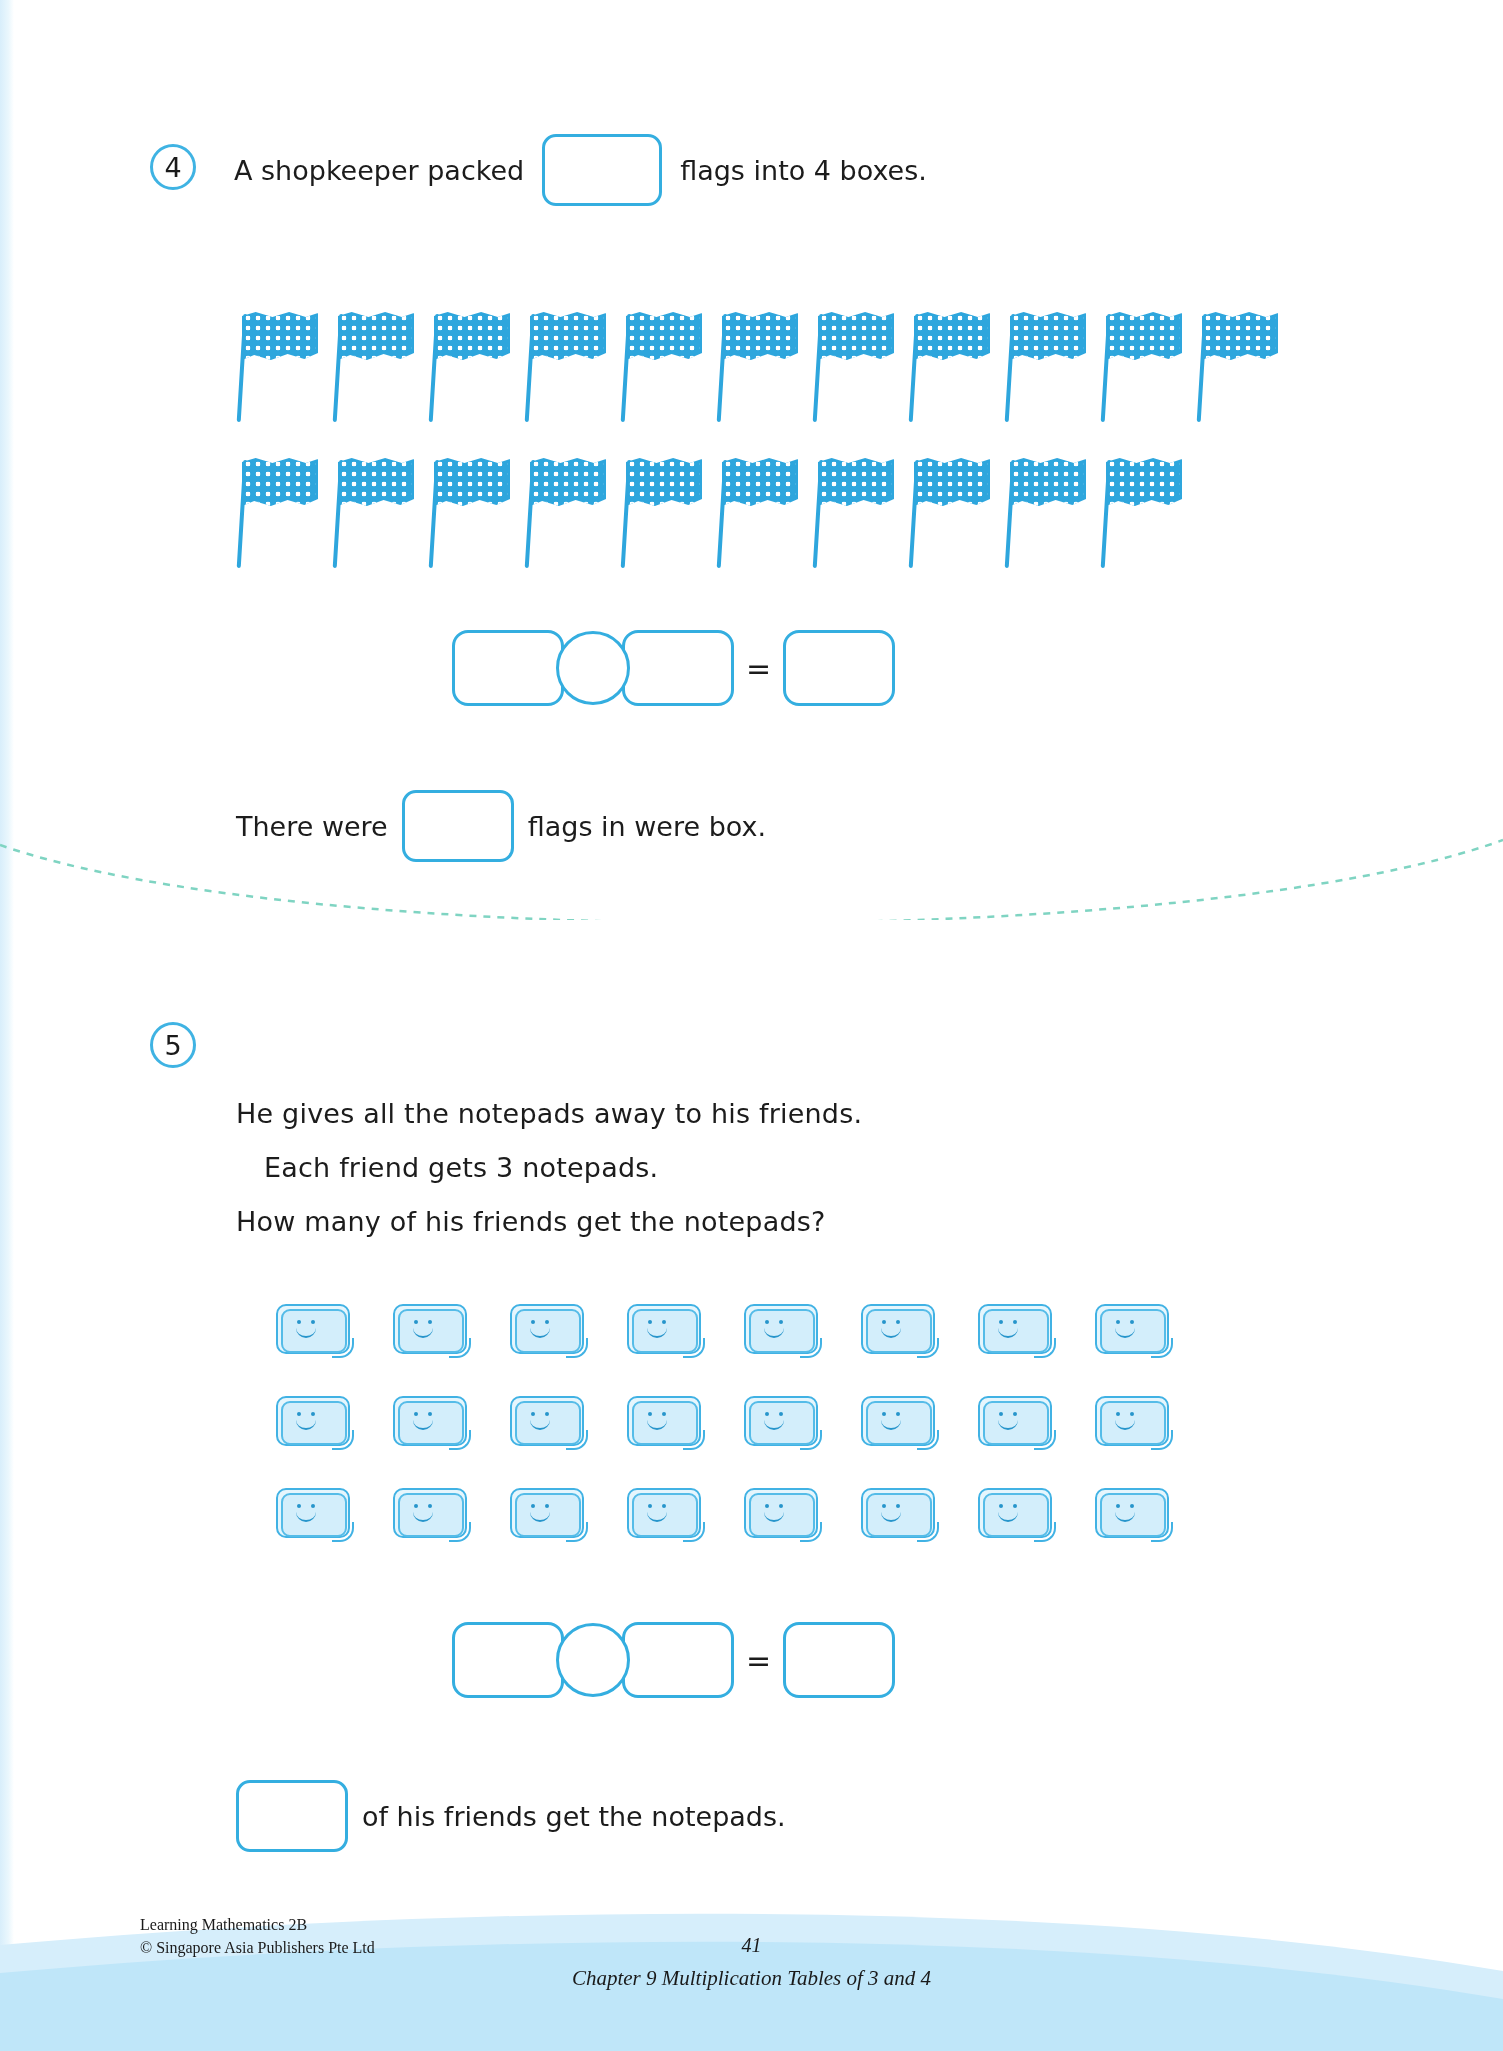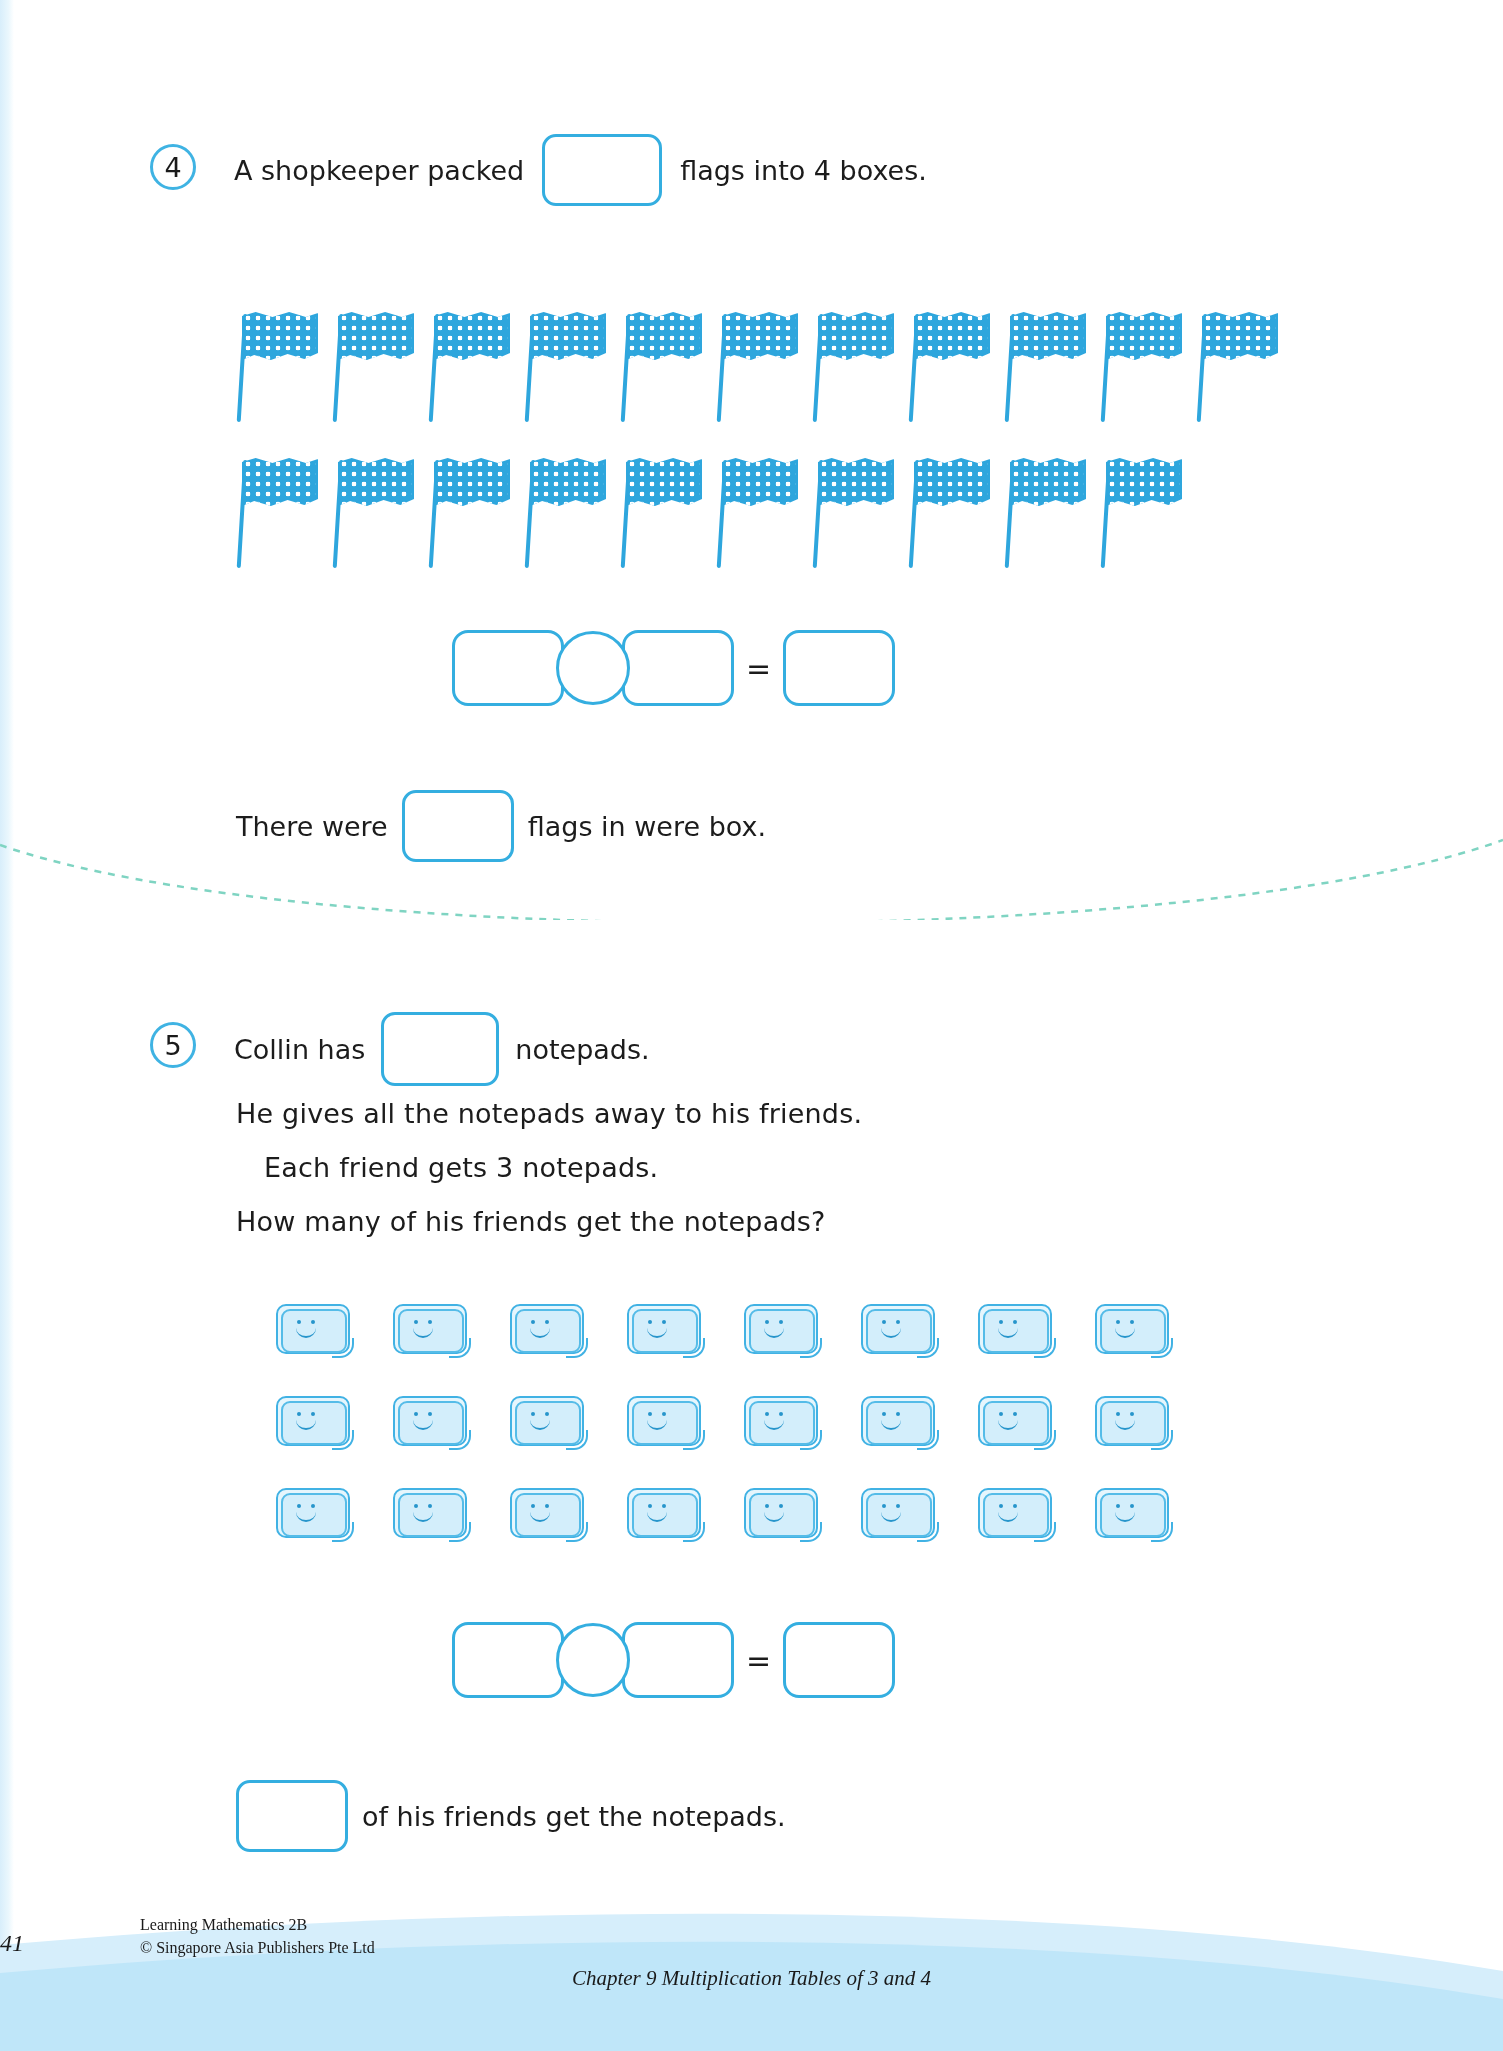--- a/index.html
+++ b/index.html
@@ -216,23 +216,24 @@
     bottom: 92px;
     font-family: "Liberation Serif", serif;
     font-size: 16px;
     color: #1a1a1a;
     line-height: 1.45;
   }
   .footer-page {
     position: absolute;
     left: 0; right: 0;
     bottom: 94px;
+    text-align: center;
     font-family: "Liberation Serif", serif;
     font-style: italic;
-    font-size: 24px;
+    font-size: 20px;
     color: #1a1a1a;
   }
   .footer-chapter {
     position: absolute;
     left: 0; right: 0;
     bottom: 60px;
     text-align: center;
     font-family: "Liberation Serif", serif;
     font-style: italic;
     font-size: 21px;
@@ -360,25 +361,20 @@
   </div>
 
   <div class="divider" style="top:820px;">
     <svg width="1503" height="100" viewBox="0 0 1503 100" xmlns="http://www.w3.org/2000/svg">
       <path d="M0 25 C 300 130, 1200 130, 1503 20" fill="none" stroke="#7fd4c2" stroke-width="2.5" stroke-dasharray="7 7"></path>
     </svg>
   </div>
 
   <div class="qnum" style="left:150px; top:1022px;">5</div>
 
-  <div class="inline-row" style="left:234px; top:1012px;">
-    <span class="txt">Collin has</span>
-    <span class="ansbox" style="width:118px; height:74px; margin:0 16px;"></span>
-    <span class="txt">notepads.</span>
-  </div>
 
   <div class="qtext" style="left:236px; top:1098px;">He gives all the notepads away to his friends.</div>
   <div class="qtext" style="left:236px; top:1152px;margin-left:28px;">Each friend gets 3 notepads.</div>
   <div class="qtext" style="left:236px; top:1206px;">How many of his friends get the notepads?</div>
 
   <div class="padrow" style="left:272px; top:1300px;">
     <div class="notepad" style="margin-right:31px">
         <div class="sheet"></div>
         <div class="sheet2"></div>
         <div class="curl"></div>

